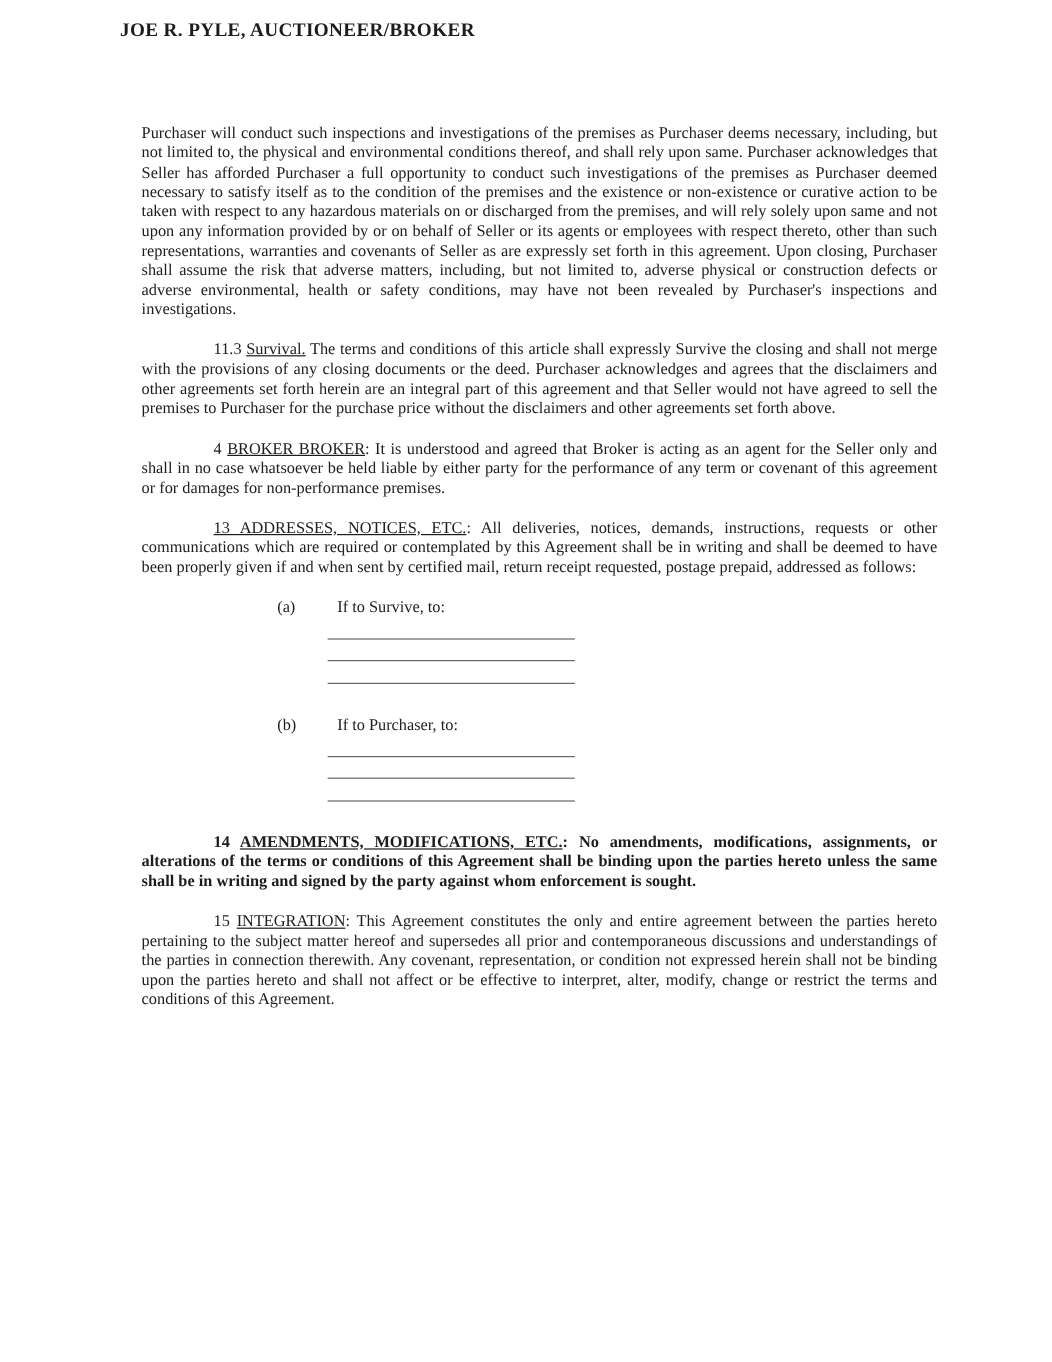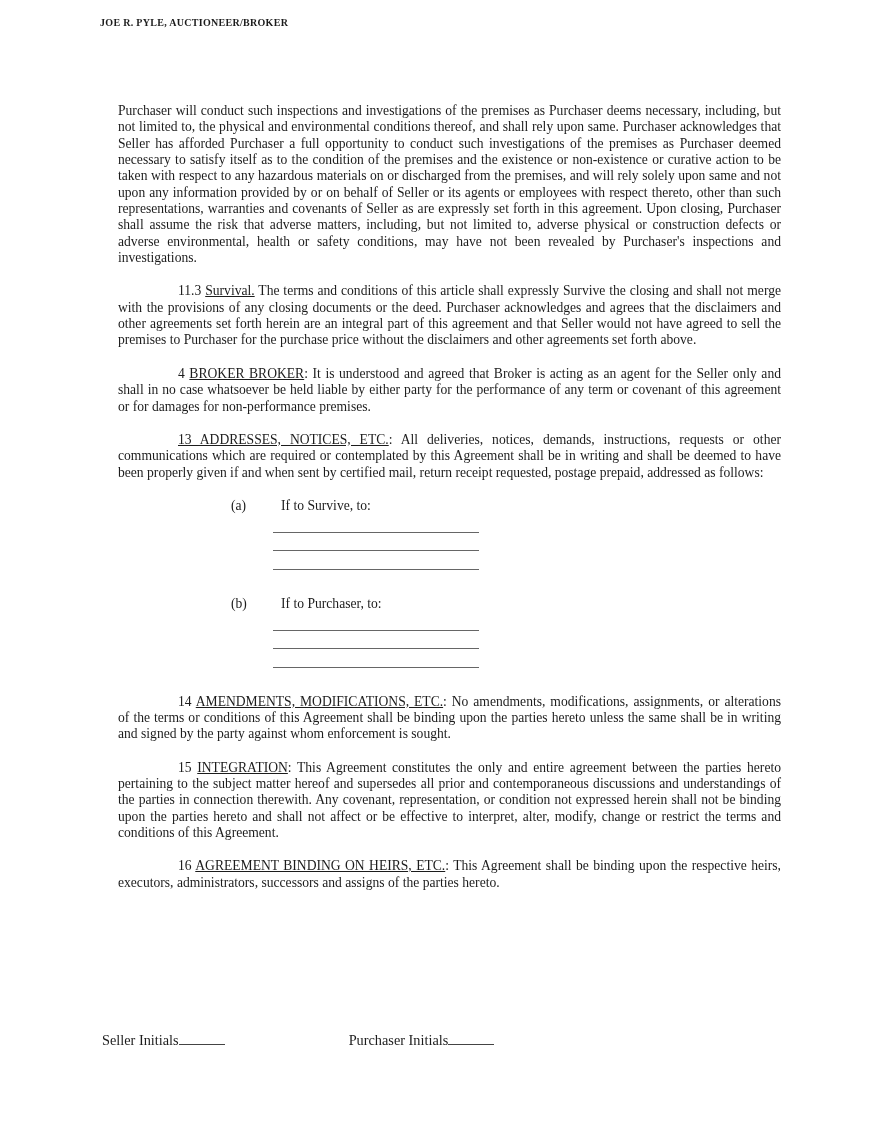--- a/index.html
+++ b/index.html
@@ -9,37 +9,37 @@
     height: 1135px;
     background: #ffffff;
     font-family: "Liberation Serif", serif;
     color: #1c1c1c;
     overflow: hidden;
   }
   .doc-header {
     position: absolute;
     left: 100px;
     top: 17px;
-    font-size: 10px;
+    font-size: 16px;
     font-weight: bold;
     letter-spacing: 0.3px;
     white-space: nowrap;
   }
   .content {
     position: absolute;
     left: 118px;
     top: 103px;
     width: 663px;
     font-size: 13.6px;
     line-height: 16.35px;
     text-align: justify;
   }
   .para { margin: 0 0 17px 0; }
   .indent { text-indent: 60px; }
-  .mt-26 { margin-top: 26px; }
+  .mt-26 { margin-top: 26px; font-weight: bold; }
   .u { text-decoration: underline; }
   .addr-block { margin: 0; text-align: left; }
   .addr-block.second { margin-top: 26px; }
   .addr-row { display: flex; }
   .addr-label { margin-left: 113px; width: 50px; }
   .blanks { margin: 0 0 0 155px; width: 206px; }
   .blank-line { height: 17.5px; border-bottom: 1px solid #666; }
   .doc-footer {
     position: absolute;
     left: 102px;
@@ -93,19 +93,17 @@
         <div class="blank-line"></div>
         <div class="blank-line"></div>
         <div class="blank-line"></div>
       </div>
     </div>
 
     <p class="para indent mt-26"><span>14 </span><span class="u">AMENDMENTS, MODIFICATIONS, ETC.</span><span>: No amendments, modifications, assignments, or alterations of the terms or conditions of this Agreement shall be binding upon the parties hereto unless the same shall be in writing and signed by the party against whom enforcement is sought.</span></p>
 
     <p class="para indent"><span>15 </span><span class="u">INTEGRATION</span><span>: This Agreement constitutes the only and entire agreement between the parties hereto pertaining to the subject matter hereof and supersedes all prior and contemporaneous discussions and understandings of the parties in connection therewith. Any covenant, representation, or condition not expressed herein shall not be binding upon the parties hereto and shall not affect or be effective to interpret, alter, modify, change or restrict the terms and conditions of this Agreement.</span></p>
 
-    <p class="para indent"><span>16 </span><span class="u">AGREEMENT BINDING ON HEIRS, ETC.</span><span>: This Agreement shall be binding upon the respective heirs, executors, administrators, successors and assigns of the parties hereto.</span></p>
 
   </div>
 
-  <div class="doc-footer"><span class="init-group"><span>Seller Initials</span><span class="init-line"></span></span><span class="init-group second"><span>Purchaser Initials</span><span class="init-line"></span></span></div>
 
 </div>
 
 </body></html>

